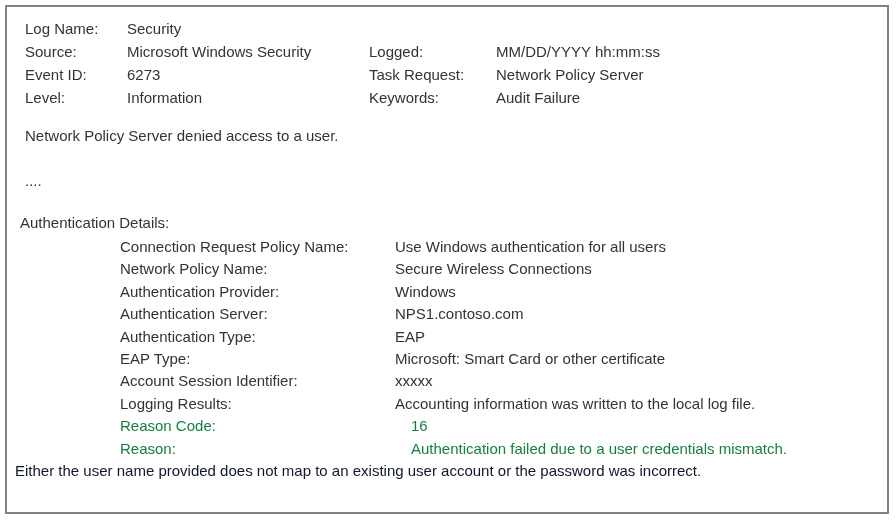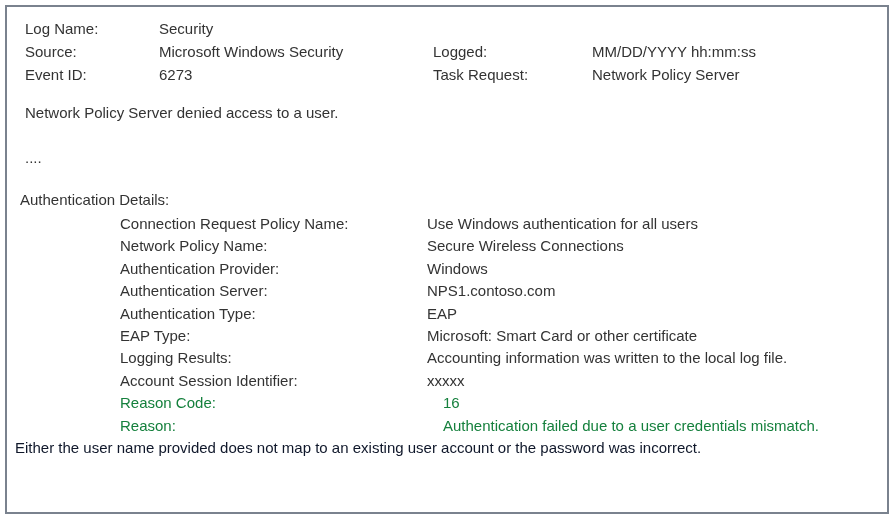--- a/index.html
+++ b/index.html
@@ -21,33 +21,31 @@
     padding: 10px 14px 0 18px;
     color: #333333;
     font-size: 15px;
     overflow: hidden;
   }
   .header-row {
     display: grid;
     grid-template-columns: 102px 242px 127px 1fr;
     line-height: 23px;
     white-space: nowrap;
-    gap: 32px;
   }
   .message { margin-top: 16px; line-height: 22px; }
   .dots { margin-top: 23px; line-height: 22px; }
   .auth-heading { margin-top: 20px; margin-left: -5px; line-height: 22px; }
   .details { margin-top: 2px; }
   .detail-row {
     display: grid;
     grid-template-columns: 275px 1fr;
     margin-left: 95px;
     line-height: 22.4px;
     white-space: nowrap;
-    gap: 32px;
   }
   .red { color: #15803d; }
   .detail-row.red .detail-value { padding-left: 16px; }
   .footer-note {
     color: #0f172a;
     margin-left: -10px;
     line-height: 22px;
     white-space: nowrap;
   }
 </style>
@@ -67,20 +65,26 @@
       <span>Source:</span>
       <span>Microsoft Windows Security</span>
       <span>Logged:</span>
       <span>MM/DD/YYYY hh:mm:ss</span>
     </div>
     <div class="header-row">
       <span>Event ID:</span>
       <span>6273</span>
       <span>Task Request:</span>
       <span>Network Policy Server</span>
+    </div>
+    <div class="header-row">
+      <span>Level:</span>
+      <span>Information</span>
+      <span>Keywords:</span>
+      <span>Audit Failure</span>
     </div>
   </div>
 
   <div class="message">Network Policy Server denied access to a user.</div>
 
   <div class="dots">....</div>
 
   <div class="auth-heading">Authentication Details:</div>
 
   <div class="details">
@@ -102,26 +106,26 @@
     </div>
     <div class="detail-row">
       <span class="detail-label">Authentication Type:</span>
       <span class="detail-value">EAP</span>
     </div>
     <div class="detail-row">
       <span class="detail-label">EAP Type:</span>
       <span class="detail-value">Microsoft: Smart Card or other certificate</span>
     </div>
     <div class="detail-row">
+      <span class="detail-label">Account Session Identifier:</span>
+      <span class="detail-value">xxxxx</span>
+    </div>
+    <div class="detail-row">
       <span class="detail-label">Logging Results:</span>
       <span class="detail-value">Accounting information was written to the local log file.</span>
-    </div>
-    <div class="detail-row">
-      <span class="detail-label">Account Session Identifier:</span>
-      <span class="detail-value">xxxxx</span>
     </div>
     <div class="detail-row red">
       <span class="detail-label">Reason Code:</span>
       <span class="detail-value">16</span>
     </div>
     <div class="detail-row red">
       <span class="detail-label">Reason:</span>
       <span class="detail-value">Authentication failed due to a user credentials mismatch.</span>
     </div>
   </div>

